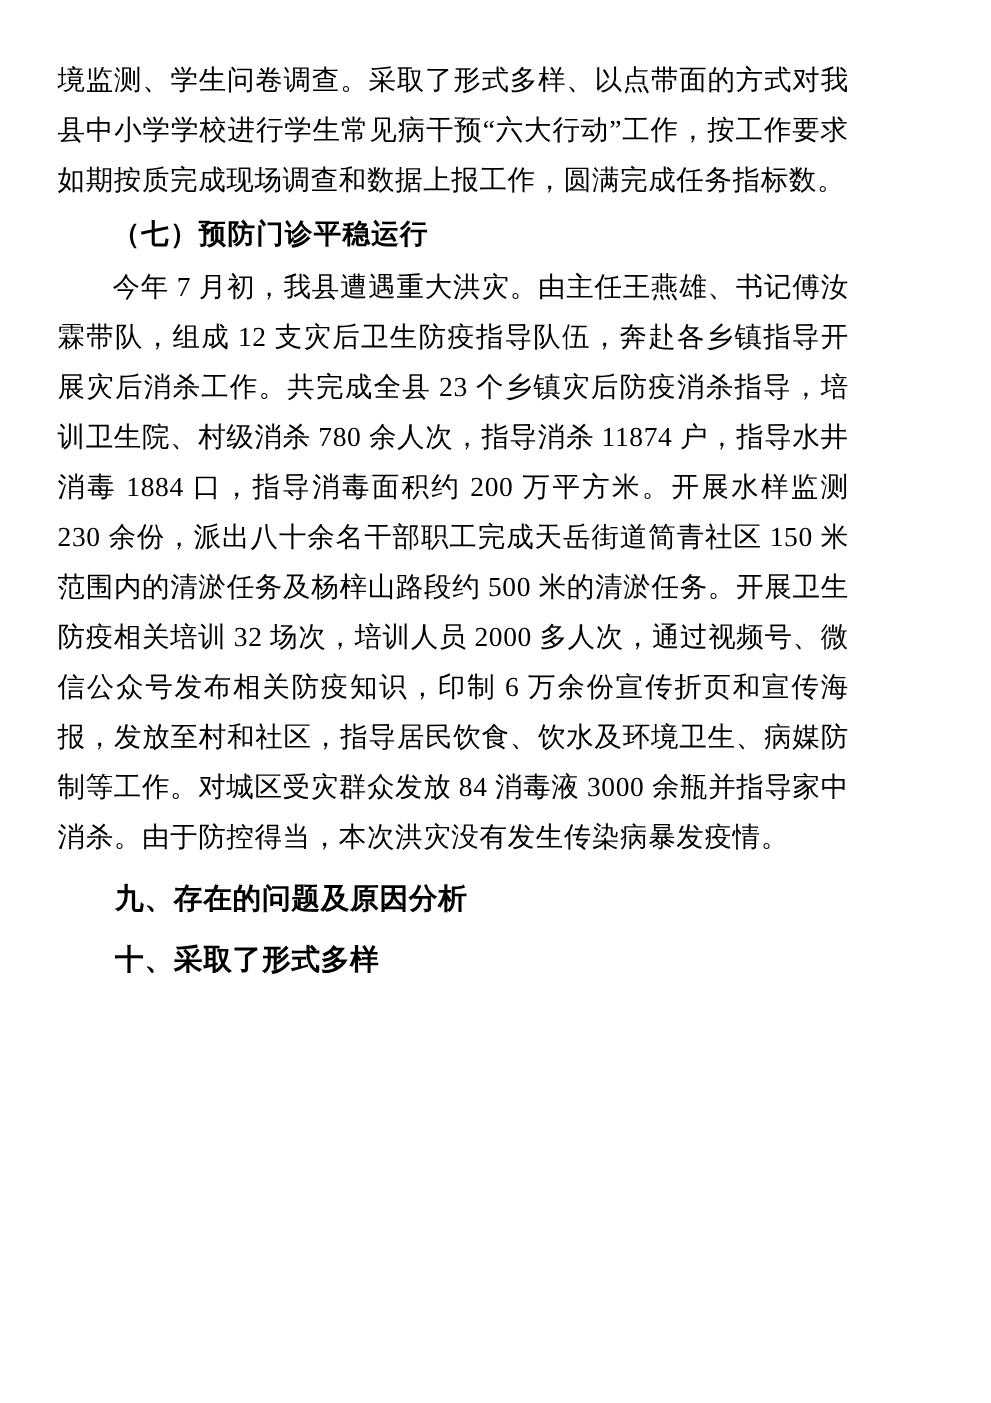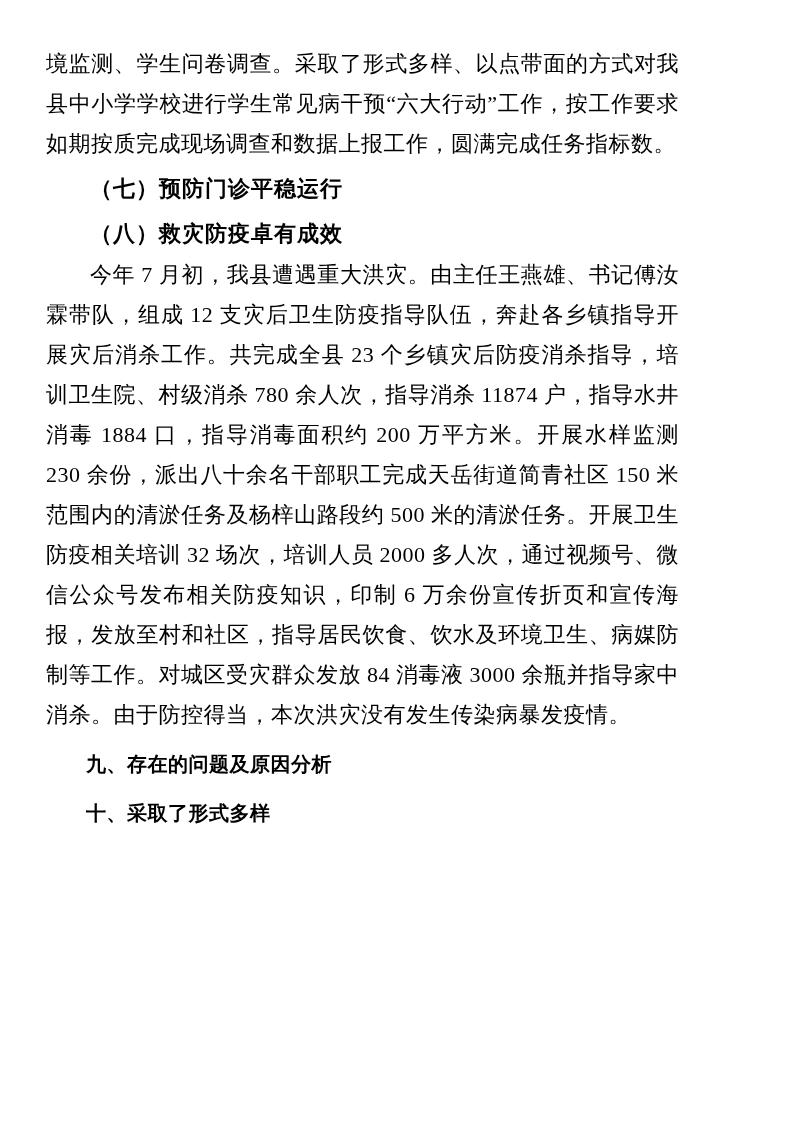--- a/index.html
+++ b/index.html
@@ -23,49 +23,48 @@
     line-height: 40px;
     text-align: justify;
     text-indent: 2em;
     margin: 0;
     letter-spacing: 0.5px;
   }
   .continuation {
     text-indent: 0;
   }
   .kaiti-heading {
-    font-family: Liberation Serif, serif;
+    font-family: Liberation Mono, monospace;
     font-weight: bold;
     font-size: 22px;
     line-height: 40px;
     text-indent: 2em;
     margin: 5px 0 1px 0;
     letter-spacing: 1px;
   }
   .heiti-heading {
     font-family: Liberation Serif, serif;
     font-weight: bold;
-    font-size: 20px;
+    font-size: 23px;
     line-height: 40px;
     text-indent: 2em;
     margin: 9px 0 2px 0;
     letter-spacing: 0.5px;
   }
 </style>
 </head>
 <body>
 
 <div class="page">
 
   <p class="body-para continuation">境监测、学生问卷调查。采取了形式多样、以点带面的方式对我县中小学学校进行学生常见病干预“六大行动”工作，按工作要求如期按质完成现场调查和数据上报工作，圆满完成任务指标数。</p>
 
   <h3 class="kaiti-heading">（七）预防门诊平稳运行</h3>
 
 
-  <h3 class="kaiti-heading">（八）救灾防疫卓有成效</h3>
 
   <p class="body-para">今年 7 月初，我县遭遇重大洪灾。由主任王燕雄、书记傅汝霖带队，组成 12 支灾后卫生防疫指导队伍，奔赴各乡镇指导开展灾后消杀工作。共完成全县 23 个乡镇灾后防疫消杀指导，培训卫生院、村级消杀 780 余人次，指导消杀 11874 户，指导水井消毒 1884 口，指导消毒面积约 200 万平方米。开展水样监测 230 余份，派出八十余名干部职工完成天岳街道简青社区 150 米范围内的清淤任务及杨梓山路段约 500 米的清淤任务。开展卫生防疫相关培训 32 场次，培训人员 2000 多人次，通过视频号、微信公众号发布相关防疫知识，印制 6 万余份宣传折页和宣传海报，发放至村和社区，指导居民饮食、饮水及环境卫生、病媒防制等工作。对城区受灾群众发放 84 消毒液 3000 余瓶并指导家中消杀。由于防控得当，本次洪灾没有发生传染病暴发疫情。</p>
 
   <h2 class="heiti-heading">九、存在的问题及原因分析</h2>
 
 
   <h2 class="heiti-heading">十、采取了形式多样</h2>
 
 </div>
 

